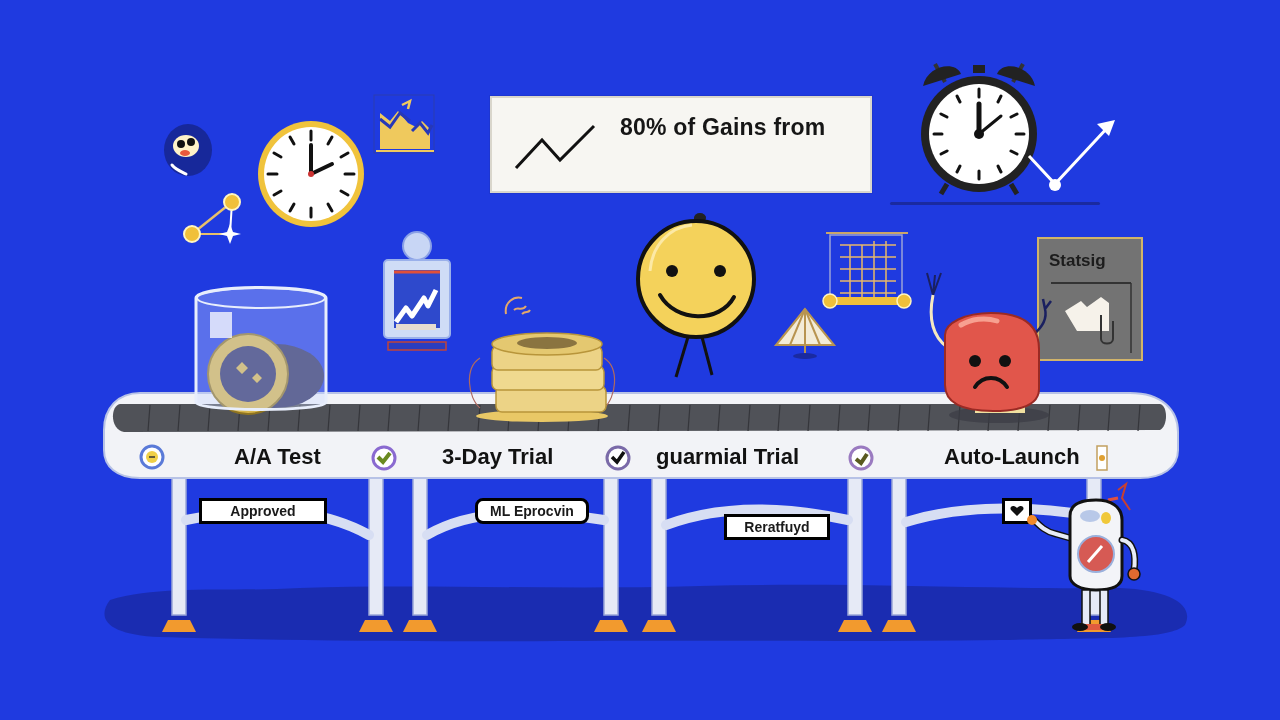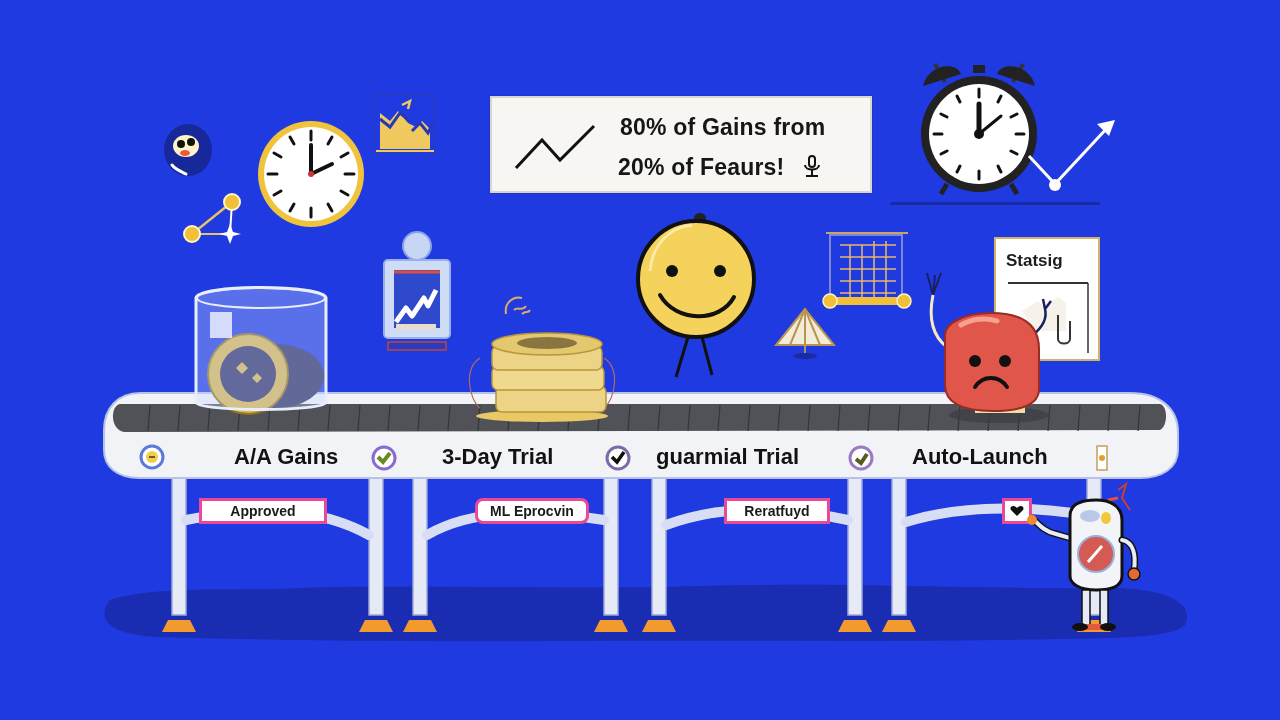--- a/index.html
+++ b/index.html
@@ -22,38 +22,38 @@
       position: absolute; left: 128px; font-weight: 700; font-size: 23px;
       color: #161616; white-space: nowrap; letter-spacing: 0.2px;
     }
     .banner-line.l1 { top: 16px; }
     .banner-line.l2 { top: 56px; left: 126px; }
     .banner-icon { position: absolute; left: 20px; top: 22px; }
     .banner-mic { display: inline-block; margin-left: 12px; vertical-align: -2px; }
 
     
     .poster {
-      left: 994px; top: 237px; width: 106px; height: 124px;
-      background: #ffffff; border: 2px solid #d1b46a;
+      left: 1037px; top: 237px; width: 106px; height: 124px;
+      background: #737373; border: 2px solid #d1b46a;
     }
     .poster-title {
       position: absolute; left: 10px; top: 12px;
       font-weight: 700; font-size: 17px; color: #1c1c1c;
     }
 
     
     .strip-label {
       position: absolute; top: 444px; font-weight: 700; font-size: 22px; color: #121212;
       white-space: nowrap;
     }
 
     
     .tag {
       position: absolute; height: 26px; background: #fff;
-      border: 3px solid #ec4899; font-weight: 700; font-size: 14px; color: #1a1a1a;
+      border: 3px solid #000000; font-weight: 700; font-size: 14px; color: #1a1a1a;
       display: flex; align-items: center; justify-content: center; white-space: nowrap;
     }
   </style>
 </head>
 <body>
 
 <div class="scene">
 
   <svg class="abs" style="left:0;top:0" width="1280" height="720">
     <path d="M110,600 C160,585 230,592 300,588 C420,584 560,590 700,586 C860,582 1000,590 1120,588 C1170,590 1195,605 1185,625 C1170,640 1100,638 1000,640 C860,642 700,640 560,641 C400,642 260,640 160,637 C110,635 95,620 110,600 Z" fill="#1a2aa8" opacity="0.85"></path>
@@ -106,29 +106,20 @@
     <polyline points="30,12 38,8 36,16" stroke="#efc95d" stroke-width="2.5" fill="none"></polyline>
     <polyline points="40,38 48,30 56,40 60,32" stroke="#2738b7" stroke-width="3" fill="none"></polyline>
     <line x1="4" y1="58" x2="62" y2="58" stroke="#efc95d" stroke-width="2"></line>
   </svg>
 
   <div class="abs banner">
     <svg class="banner-icon" width="90" height="55">
       <polyline points="4,48 30,20 48,40 82,6" stroke="#111" stroke-width="3" fill="none" stroke-linejoin="miter"></polyline>
     </svg>
     <div class="banner-line l1">80% of Gains from</div>
-    <div class="banner-line l2">
-      <span>20% of Feaurs!</span>
-      <svg class="banner-mic" width="18" height="22">
-        <rect x="6" y="1" width="6" height="11" rx="3" fill="none" stroke="#111" stroke-width="2"></rect>
-        <path d="M2,10 C2,16 16,16 16,10" stroke="#111" stroke-width="2" fill="none"></path>
-        <line x1="9" y1="15" x2="9" y2="20" stroke="#111" stroke-width="2"></line>
-        <line x1="3" y1="21" x2="15" y2="21" stroke="#111" stroke-width="2"></line>
-      </svg>
-    </div>
   </div>
 
   <svg class="abs" style="left:905px;top:52px" width="220" height="150">
     <line x1="30" y1="12" x2="40" y2="30" stroke="#333" stroke-width="4"></line>
     <line x1="118" y1="12" x2="108" y2="30" stroke="#333" stroke-width="4"></line>
     <path d="M18,34 C22,14 50,8 56,22 Z" fill="#222"></path>
     <path d="M130,34 C126,14 98,8 92,22 Z" fill="#222"></path>
     <rect x="68" y="13" width="12" height="8" fill="#222"></rect>
     <circle cx="74" cy="82" r="58" fill="#222"></circle>
     <circle cx="74" cy="82" r="50" fill="#fff"></circle>
@@ -337,28 +328,28 @@
     <path d="M128,70 C140,60 142,52 140,44 M140,44 L138,34 M140,44 L146,36" stroke="#1a2060" stroke-width="2.5" fill="none"></path>
     <ellipse cx="94" cy="150" rx="50" ry="8" fill="#3a3c44" opacity="0.7"></ellipse>
     <rect x="70" y="138" width="50" height="10" fill="#f0e0a0"></rect>
     <path d="M40,70 C40,58 60,48 86,48 C118,48 134,60 134,84 L134,124 C134,140 116,146 88,146 C58,146 40,138 40,120 Z" fill="#e1564b" stroke="#9a2a24" stroke-width="2"></path>
     <path d="M56,60 C66,54 80,52 92,56" stroke="#f7a090" stroke-width="5" fill="none" stroke-linecap="round"></path>
     <circle cx="70" cy="96" r="6" fill="#111"></circle>
     <circle cx="100" cy="96" r="6" fill="#111"></circle>
     <path d="M70,122 C78,110 94,110 102,122" stroke="#111" stroke-width="4" fill="none" stroke-linecap="round"></path>
   </svg>
 
-  <div class="strip-label" style="left:234px">A/A Gains</div>
+  <div class="strip-label" style="left:234px">A/A Test</div>
   <div class="strip-label" style="left:442px">3-Day Trial</div>
   <div class="strip-label" style="left:656px">guarmial Trial</div>
-  <div class="strip-label" style="left:912px">Auto-Launch</div>
+  <div class="strip-label" style="left:944px">Auto-Launch</div>
 
   <div class="tag" style="left:199px;top:498px;width:128px;">Approved</div>
   <div class="tag" style="left:475px;top:498px;width:114px;border-radius:8px;">ML Eprocvin</div>
-  <div class="tag" style="left:724px;top:498px;width:106px;text-align:center;">Reratfuyd</div>
+  <div class="tag" style="left:724px;top:514px;width:106px;text-align:center;">Reratfuyd</div>
   <div class="tag" style="left:1002px;top:498px;width:30px;">
     <svg width="14" height="12">
       <path d="M7,11 L1,5 C-1,2 3,-1 7,3 C11,-1 15,2 13,5 Z" fill="#111"></path>
     </svg>
   </div>
 
   <svg class="abs" style="left:1018px;top:480px" width="130" height="155">
     <path d="M100,10 L108,4 L104,18 L112,30" stroke="#c84030" stroke-width="2" fill="none"></path>
     <path d="M90,20 L100,18" stroke="#e05040" stroke-width="3"></path>
     <path d="M16,40 C22,46 28,52 38,54 L52,58" stroke="#111" stroke-width="7" fill="none" stroke-linecap="round"></path>

